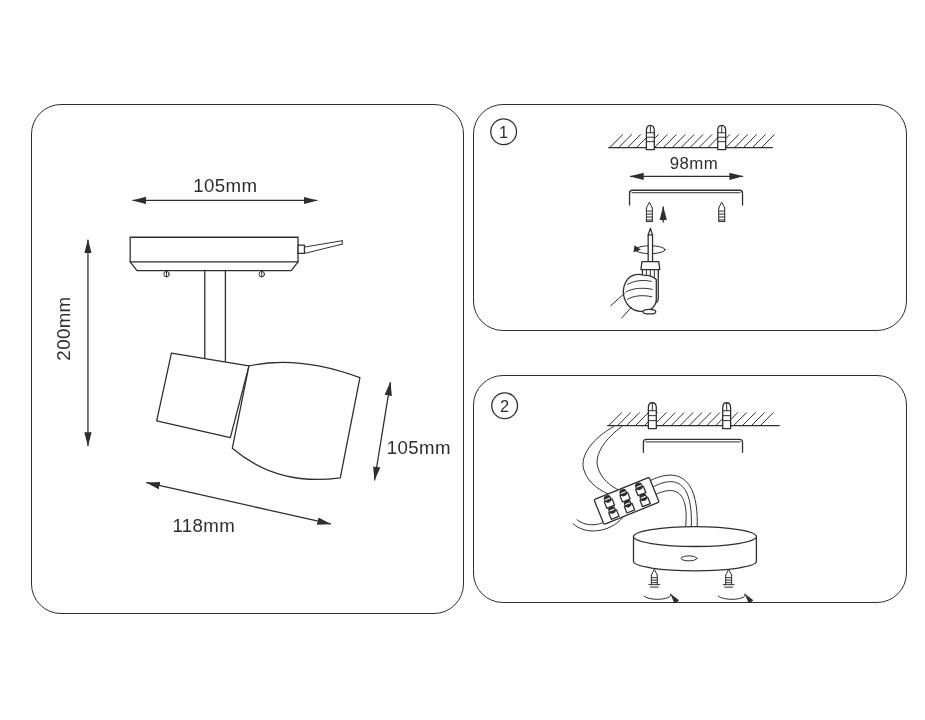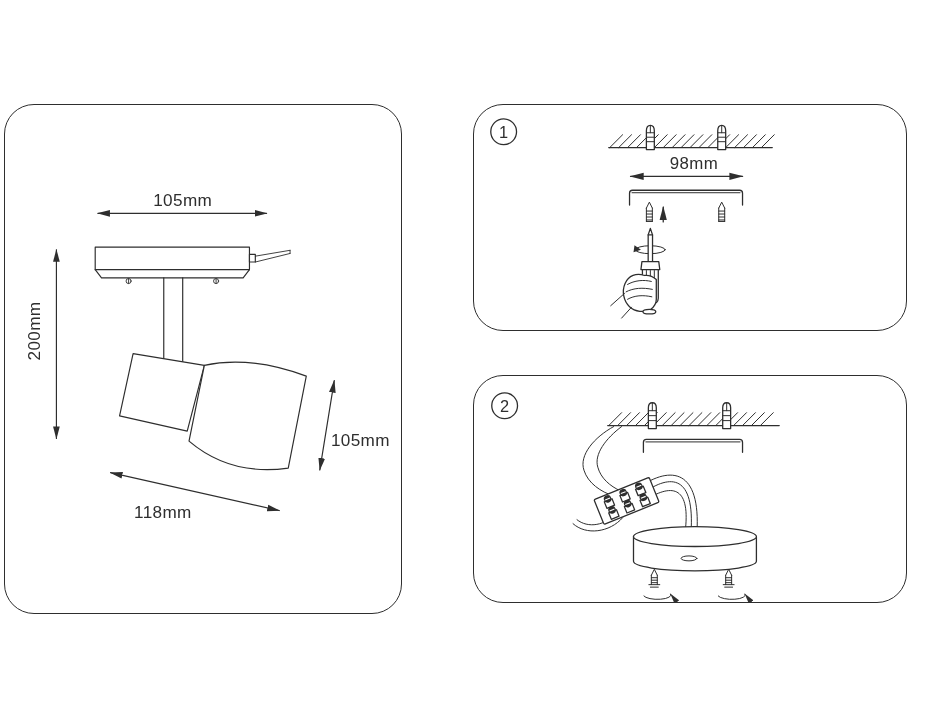--- a/index.html
+++ b/index.html
@@ -4,21 +4,21 @@
 <style>
   html,body { margin:0; padding:0; background:#ffffff; }
   .canvas {
     position:relative; width:925px; height:720px; background:#ffffff;
     font-family:"Liberation Sans", sans-serif; overflow:hidden;
   }
   .panel {
     position:absolute; background:#ffffff;
     border:1.6px solid #2e2e2e; border-radius:30px; box-sizing:border-box;
   }
-  .panel-left  { left:4px;  top:104px; width:398px; height:510px; }
+  .panel-left  { left:31px;  top:104px; width:433px; height:510px; }
   .panel-step1 { left:473px; top:104px; width:434px; height:227px; }
   .panel-step2 { left:473px; top:375px; width:434px; height:228px; }
   .panel svg { position:absolute; left:0; top:0; width:100%; height:100%; }
 
   .ln { fill:none; stroke:#2e2e2e; stroke-width:1.3; stroke-linecap:round; stroke-linejoin:round; }
   .thin { stroke-width:1; }
   .fw { fill:#ffffff; stroke:#2e2e2e; stroke-width:1.3; stroke-linejoin:round; }
   .fd { fill:#2e2e2e; stroke:none; }
   .ws { stroke:#ffffff; stroke-width:1.1; fill:none; }
 

